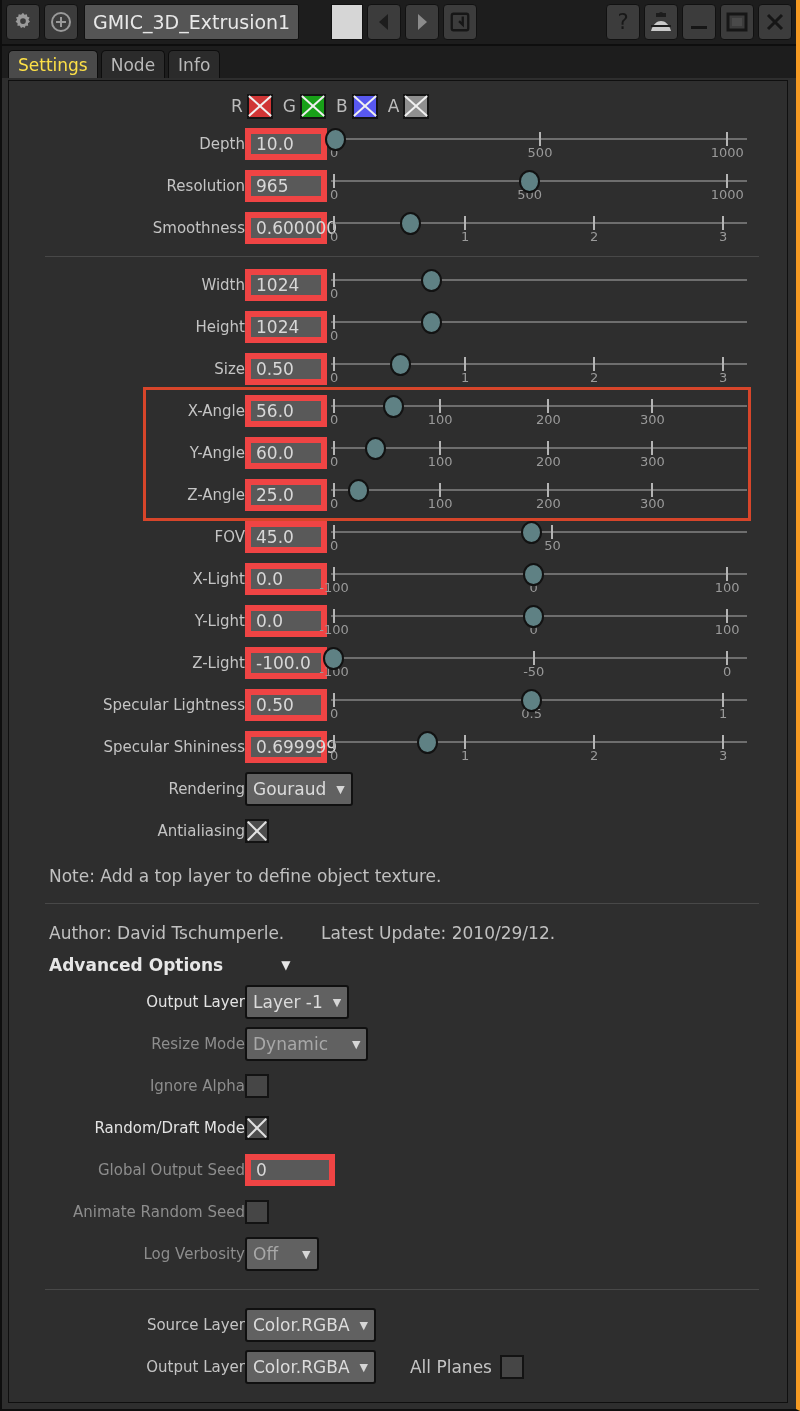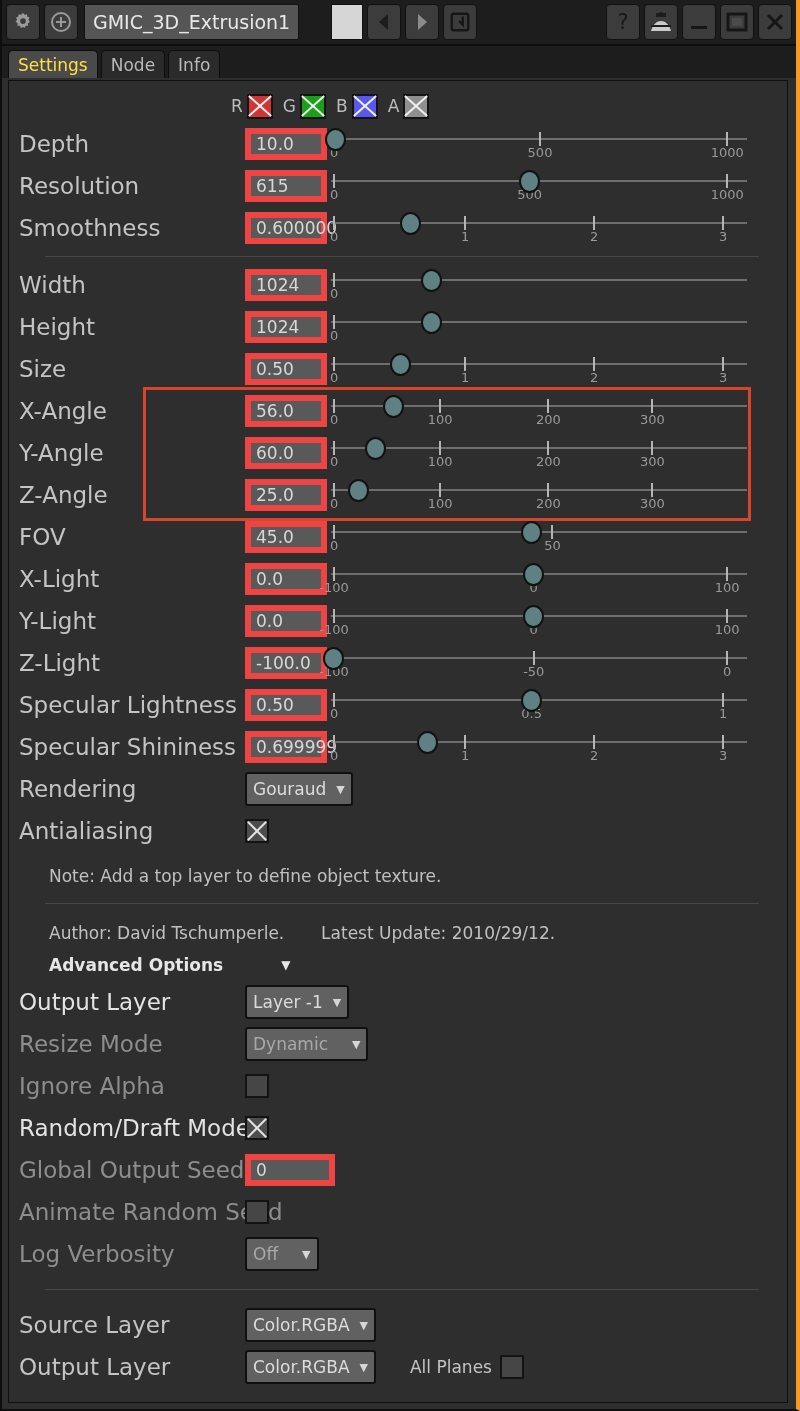--- a/index.html
+++ b/index.html
@@ -92,22 +92,23 @@
 
   .row {
     display: flex;
     align-items: center;
     height: 42px;
     padding-left: 10px;
     position: relative;
   }
   .lbl {
     width: 226px;
+    text-align: right;
     color: #c4c4c4;
-    font-size: 23px;
+    font-size: 15px;
     white-space: nowrap;
     flex: 0 0 226px;
   }
   .lbl.dim { color: #8d8d8d; }
   .lbl.bright { color: #e3e3e3; }
 
   .field {
     height: 32px;
     background: #595959;
     border: 6px solid #ef4444;
@@ -359,21 +360,21 @@
             <div class="ticklab" style="left: calc(0.5% + 1px);">0</div>
             <div class="tick" style="left: 50%;"></div>
             <div class="ticklab" style="left: calc(50% + 1px);">500</div>
             <div class="tick" style="left: 95%;"></div>
             <div class="ticklab" style="left: calc(95% + 1px);">1000</div>
             <div class="handle" style="left: 1%;"></div>
           </div>
         </div>
         <div class="row">
           <div class="lbl">Resolution</div>
-          <div class="field">615</div>
+          <div class="field">965</div>
           <div class="slider">
             <div class="track"></div>
             <div class="tick" style="left: 0.5%;"></div>
             <div class="ticklab" style="left: calc(0.5% + 1px);">0</div>
             <div class="tick" style="left: 47.5%;"></div>
             <div class="ticklab" style="left: calc(47.5% + 1px);">500</div>
             <div class="tick" style="left: 95%;"></div>
             <div class="ticklab" style="left: calc(95% + 1px);">1000</div>
             <div class="handle" style="left: 47.5%;"></div>
           </div>

